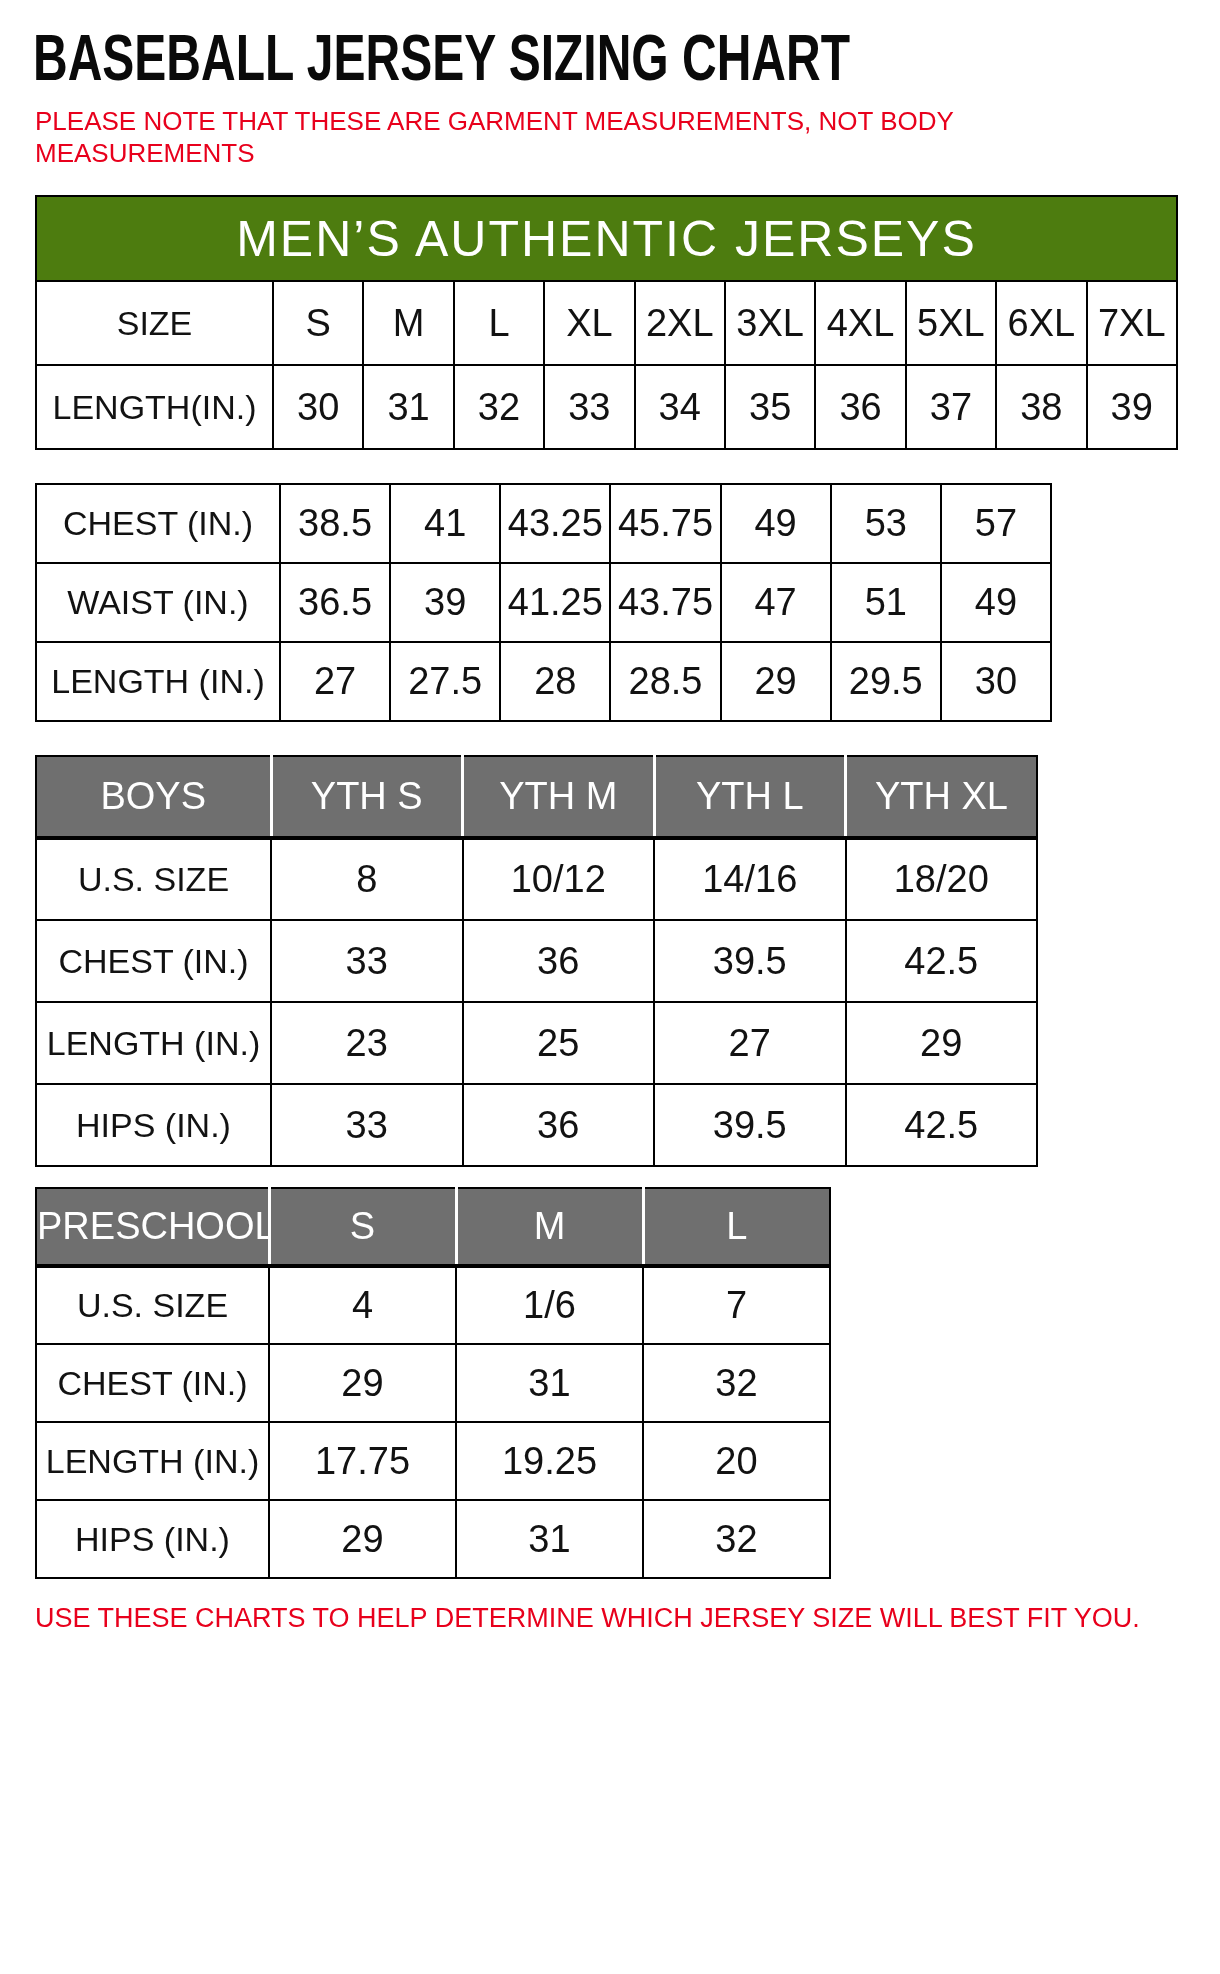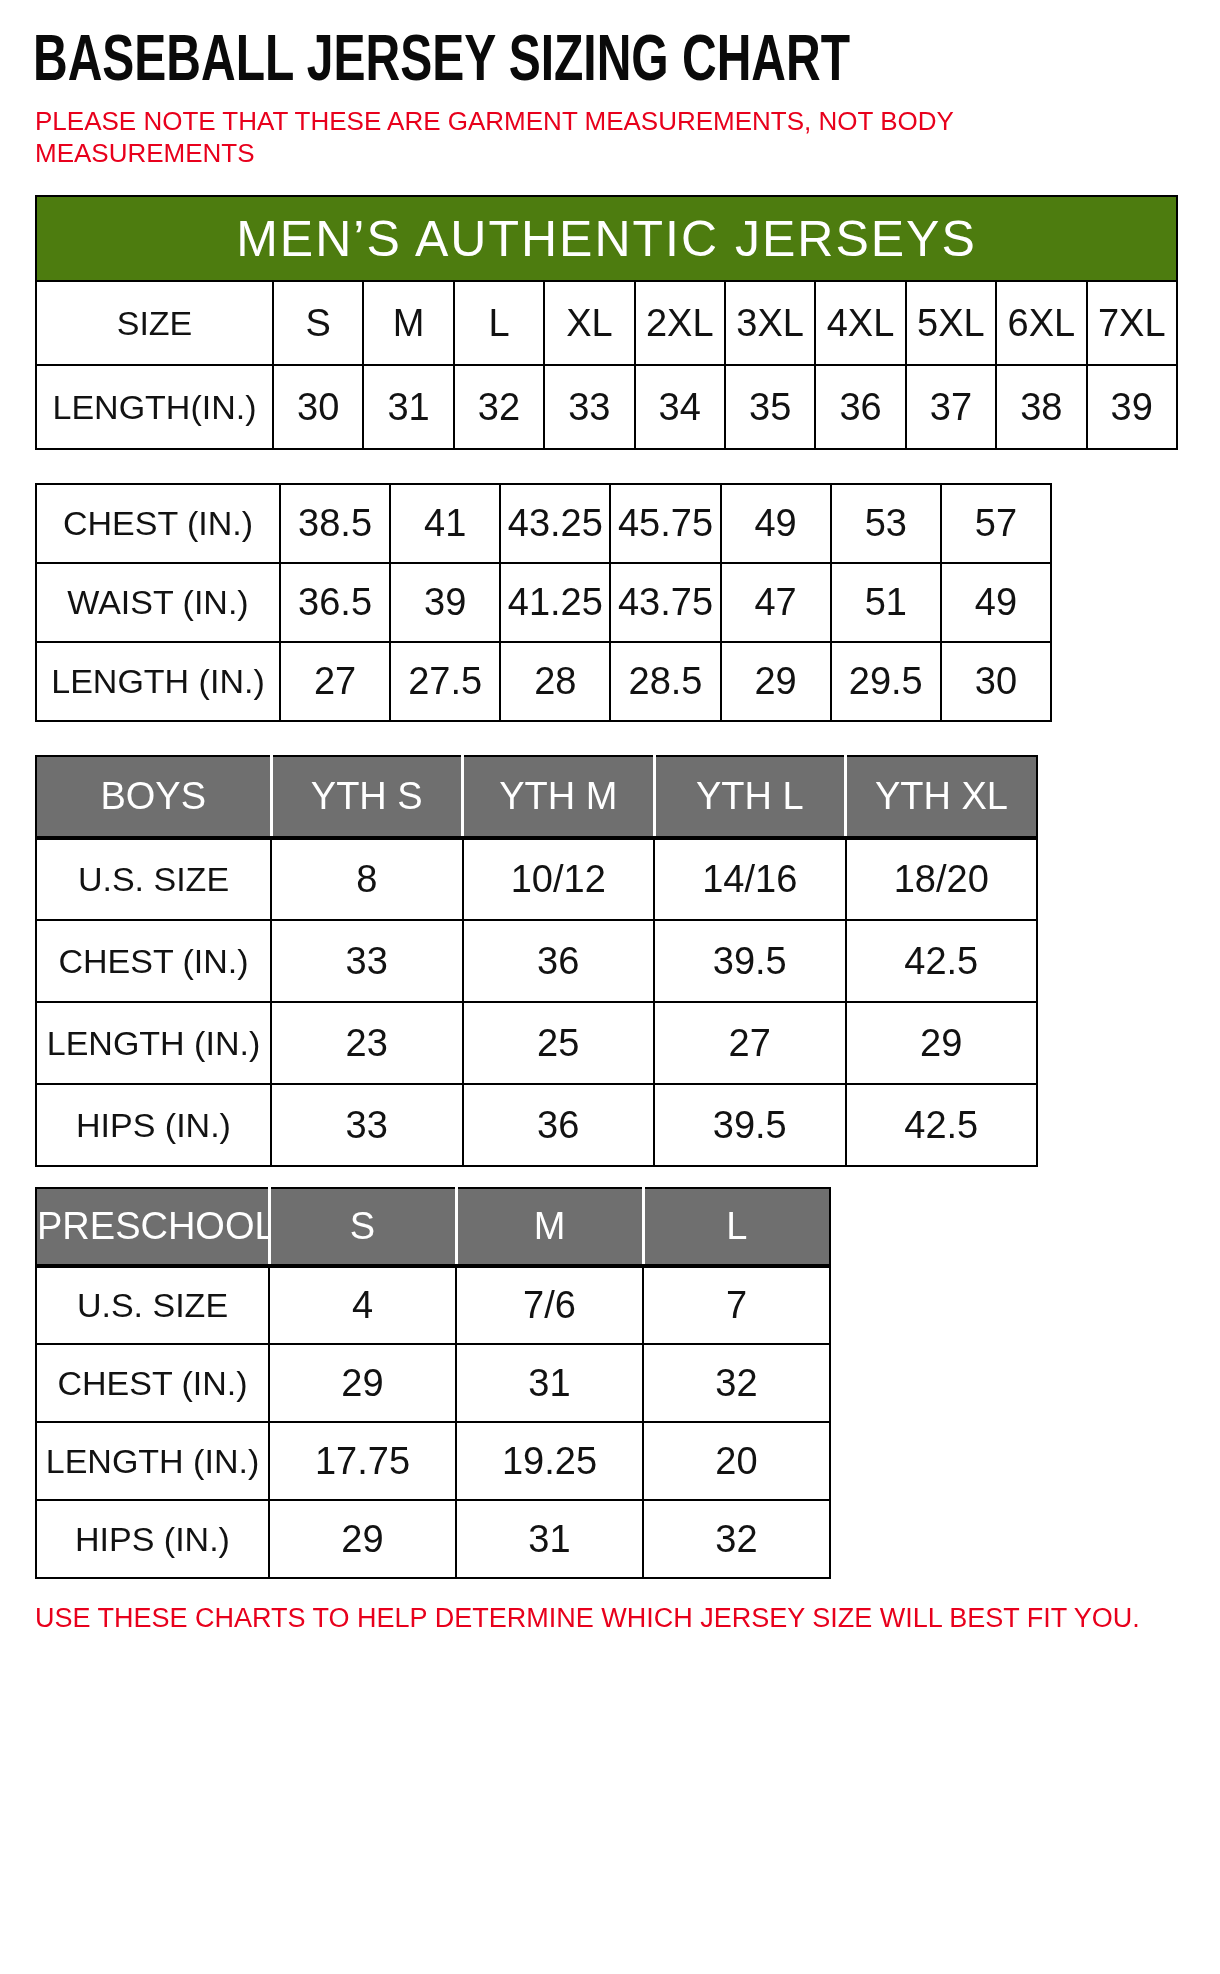--- a/index.html
+++ b/index.html
@@ -215,21 +215,21 @@
         <tbody>
           <tr class="ghead">
             <td>PRESCHOOL</td>
             <td>S</td>
             <td>M</td>
             <td>L</td>
           </tr>
           <tr>
             <td class="label-cell">U.S. SIZE</td>
             <td class="value-cell">4</td>
-            <td class="value-cell">7/6</td>
+            <td class="value-cell">1/6</td>
             <td class="value-cell">7</td>
           </tr>
           <tr>
             <td class="label-cell">CHEST (IN.)</td>
             <td class="value-cell">29</td>
             <td class="value-cell">31</td>
             <td class="value-cell">32</td>
           </tr>
           <tr>
             <td class="label-cell">LENGTH (IN.)</td>

